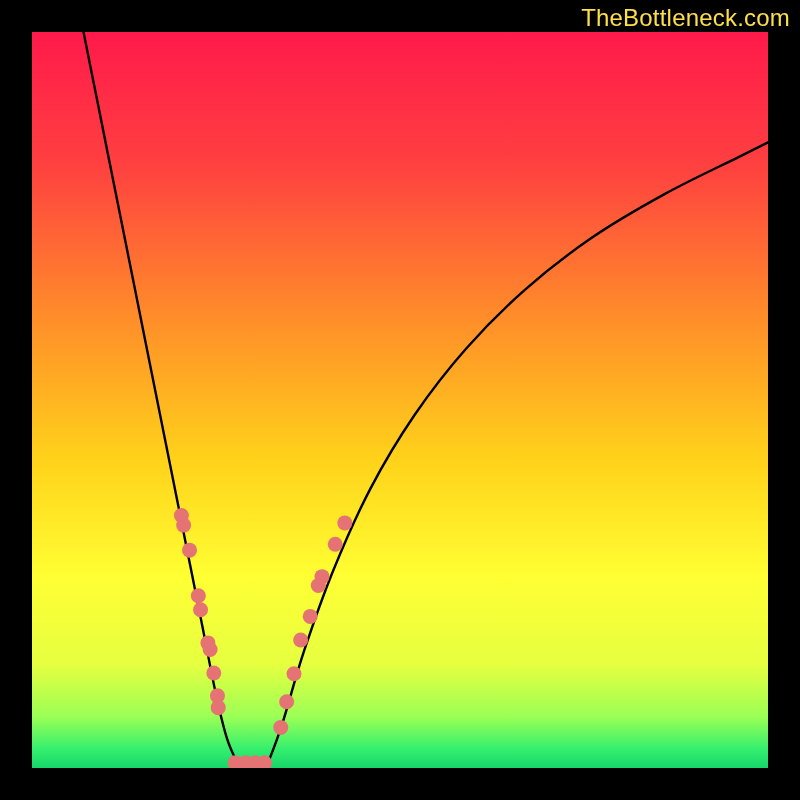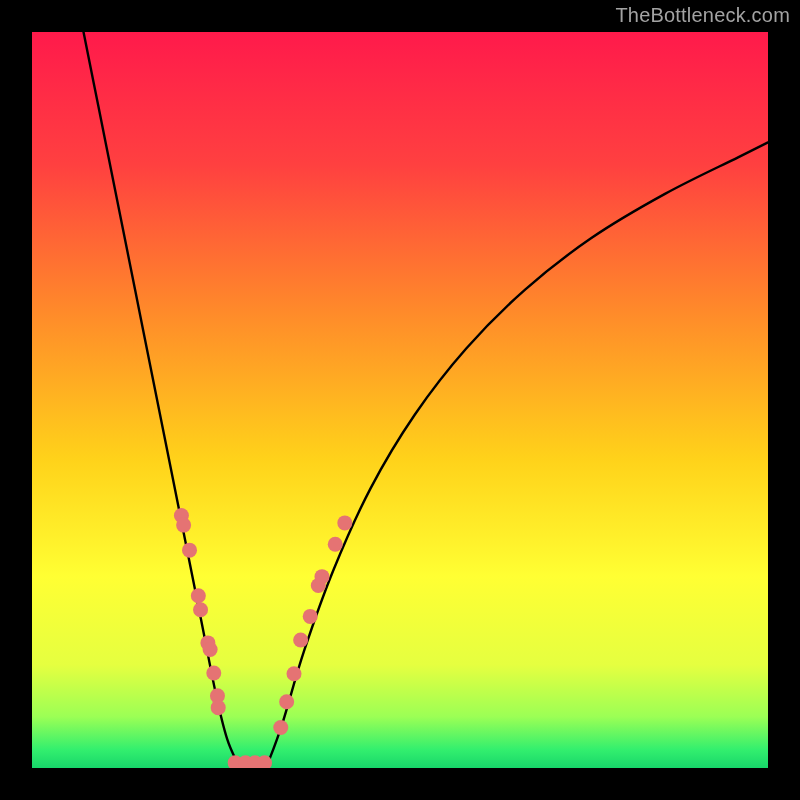--- a/index.html
+++ b/index.html
@@ -14,22 +14,22 @@
   .frame {
     position: relative;
     width: 800px;
     height: 800px;
     background: #000;
   }
   .watermark {
     position: absolute;
     top: 4px;
     right: 10px;
-    color: #a3a3a3;
-    font-size: 20px;
+    color: #fde047;
+    font-size: 24px;
     font-weight: 500;
     letter-spacing: 0.2px;
     z-index: 10;
   }
   svg {
     position: absolute;
     left: 0;
     top: 0;
   }
 </style>

